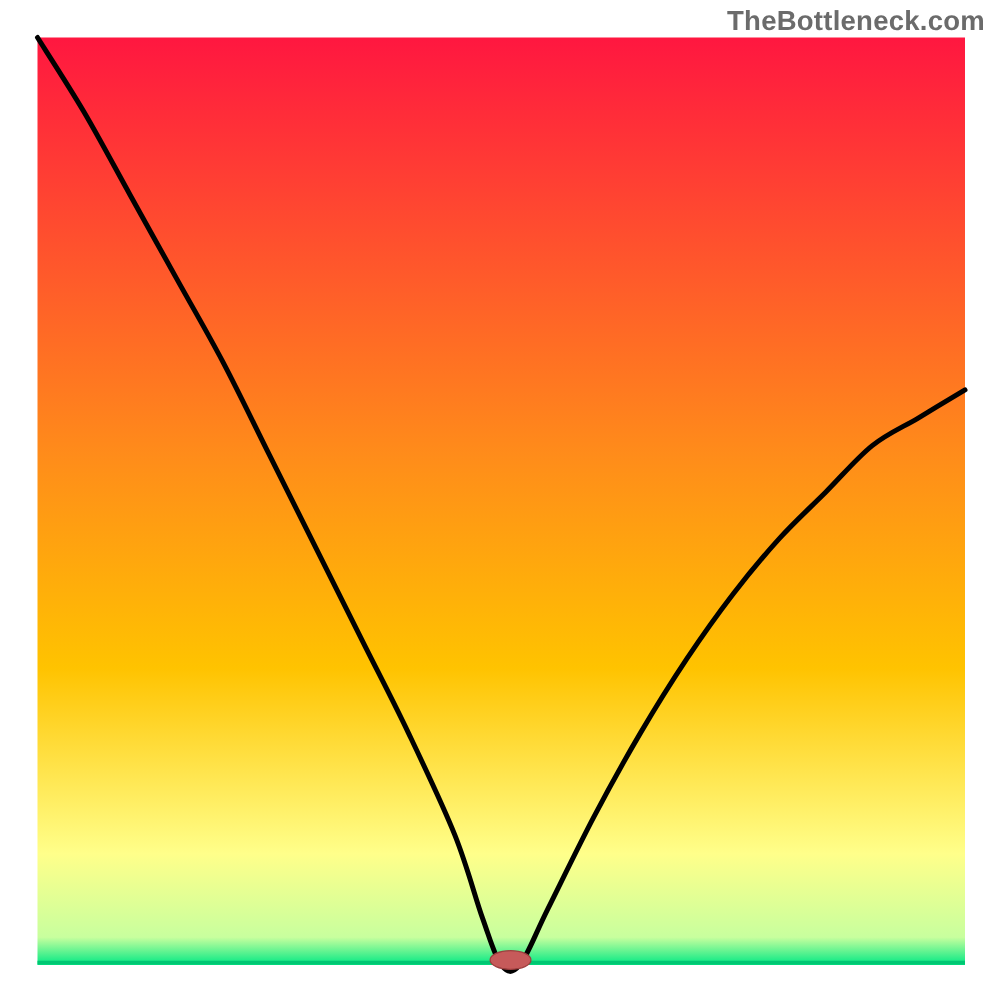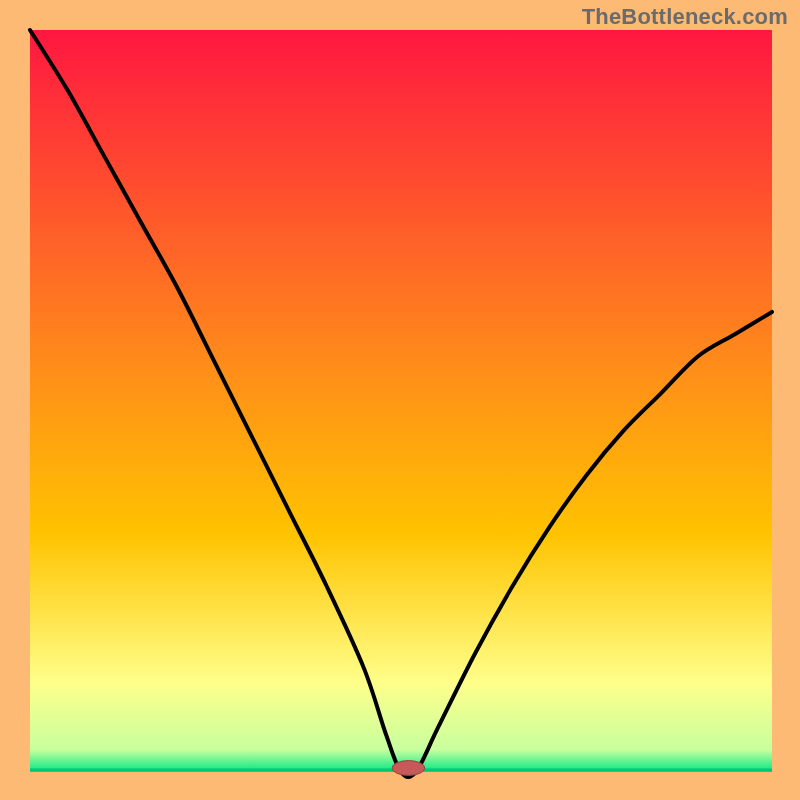--- a/index.html
+++ b/index.html
@@ -7,21 +7,21 @@
     padding: 0;
     width: 800px;
     height: 800px;
     background: #000;
     overflow: hidden;
   }
   .frame {
     position: relative;
     width: 800px;
     height: 800px;
-    background: #fdba74;
+    background: #ffffff;
   }
   .watermark {
     position: absolute;
     top: 4px;
     right: 12px;
     font-family: Arial, Helvetica, sans-serif;
     font-size: 22px;
     font-weight: bold;
     color: #6b6b6b;
     letter-spacing: 0.2px;

